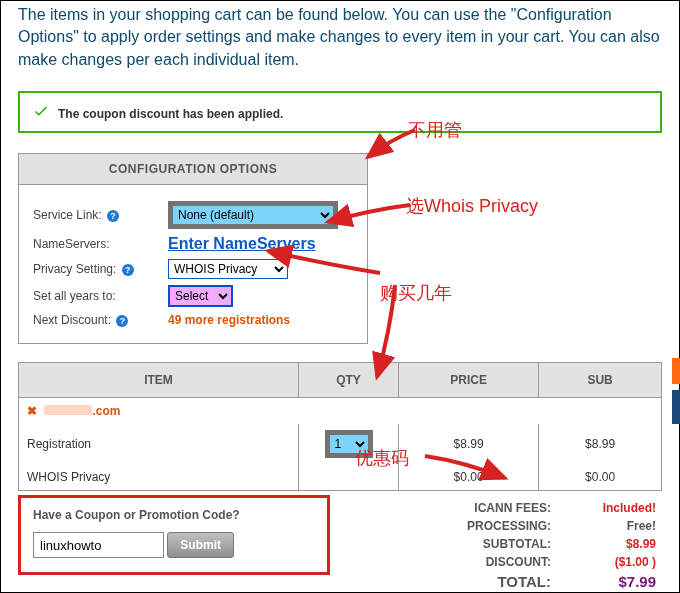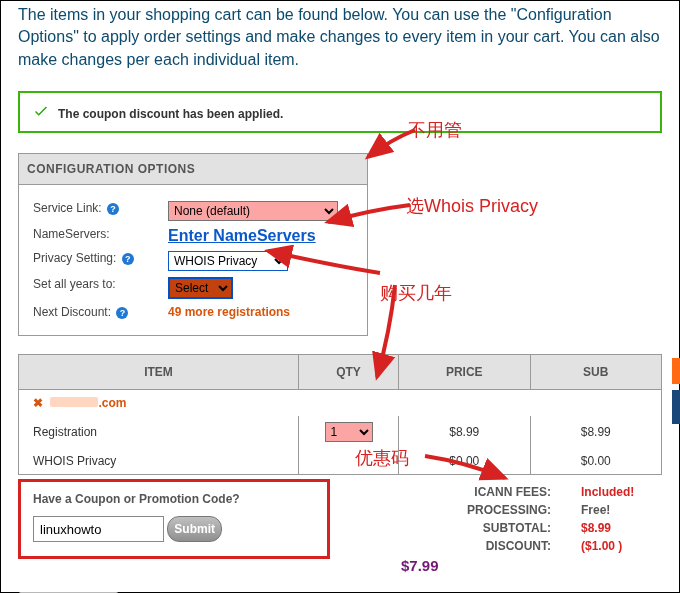--- a/index.html
+++ b/index.html
@@ -3,49 +3,49 @@
 <meta charset="utf-8">
 <style>
   *{box-sizing:border-box;margin:0;padding:0}
   body{font-family:Arial,Helvetica,sans-serif;font-size:12px;background:#fff;color:#333;width:680px;height:593px;overflow:hidden;position:relative}
   .wrap{padding:0 18px 0 18px;position:relative}
   .intro{color:#0c4a6e;font-size:16px;line-height:1.4;padding:4px 0 20px}
   .banner{border:2px solid #3bb40d;padding:10px 12px;display:flex;align-items:flex-end;margin-bottom:20px}
   .check{width:18px;height:18px;margin-right:8px}
   .banner-text{font-weight:bold;color:#333;font-size:12px}
   .config{border:1px solid #999;background:#fff;width:350px;margin-bottom:18px}
-  .config-hdr{background:#e2e2e2;text-align:left;font-weight:bold;color:#555;padding:8px;border-bottom:1px solid #999;font-size:12px;letter-spacing:.5px}
+  .config-hdr{background:#e2e2e2;text-align:center;font-weight:bold;color:#555;padding:8px;border-bottom:1px solid #999;font-size:12px;letter-spacing:.5px}
   .config-body{padding:10px 14px}
-  .row{display:flex;align-items:flex-start;margin:6px 0}
+  .row{display:flex;align-items:center;margin:6px 0}
   .lbl{width:135px;color:#444;font-size:12px}
   .qicon{display:inline-flex;width:12px;height:12px;border-radius:50%;background:#1f78d1;color:#fff;font-size:9px;font-weight:bold;align-items:center;justify-content:center;margin-left:2px;vertical-align:middle}
-  .sel{border:1px solid #737373;font-size:12px;padding:1px;background:#fca5a5}
+  .sel{border:5px solid #737373;font-size:12px;padding:1px;background:#7dd3fc}
   .sel.none{width:170px}
   .sel.yes{width:55px}
   .sel.priv{width:120px;border:1.5px solid #0a58ca;background:#fff}
-  .sel.years{width:65px;border:2px solid #0050c8;background:#c2410c}
+  .sel.years{width:65px;border:2px solid #0050c8;background:#f0abfc}
   .sel.qty{width:48px}
   .link{color:#0a58ca;font-size:16px;font-weight:bold;text-decoration:underline;cursor:pointer}
   .nextdisc{color:#d8550d;font-weight:bold}
   .table{width:100%;border-collapse:collapse;border:1px solid #999}
   .table th{background:#e2e2e2;border:1px solid #999;padding:10px 8px;text-align:center;font-weight:bold;color:#555;font-size:12px}
-  .table td{padding:6px 14px;border-left:1px solid #999;border-right:1px solid #999;font-size:12px}
+  .table td{padding:6px 8px;border-left:1px solid #999;border-right:1px solid #999;font-size:12px}
   .table tr.last td{border-bottom:1px solid #999}
   .dom{color:#d8550d;font-weight:bold;padding:10px 10px 6px}
   .xicon{color:#d8550d;font-weight:bold;margin-right:4px}
   td.ctr{text-align:center}
   .totals{width:100%;margin-top:0}
   .coupon{border:3px solid #d72222;float:left;width:312px;margin-top:4px;padding:10px 12px 14px}
   .coupon-lbl{font-weight:bold;color:#555;font-size:12px;margin-bottom:10px}
   .coupon-input{border:1px solid #888;padding:4px 6px;font-size:13px;width:131px;height:26px}
-  .submit-btn{display:inline-block;background:linear-gradient(#c0c0c0,#8f8f8f);color:#fff;font-weight:bold;border:1px solid #777;border-radius:12px;padding:5px 6px;font-size:12px;margin-left:0;cursor:pointer;vertical-align:top}
+  .submit-btn{display:inline-block;background:linear-gradient(#c0c0c0,#8f8f8f);color:#fff;font-weight:bold;border:1px solid #777;border-radius:3px;padding:5px 12px;font-size:12px;margin-left:0;cursor:pointer;vertical-align:top}
   .sum{float:right;margin-top:6px;padding-right:6px}
   .sum-row{display:flex;font-size:12px;font-weight:bold;color:#555;margin:4px 0}
   .sum-row .k{width:150px;text-align:right;margin-right:30px}
-  .sum-row .v{width:75px;text-align:left}
+  .sum-row .v{width:75px;text-align:right}
   .red{color:#d72222}
   .orange{color:#701a75}
   .big{font-size:15px}
   .clear{clear:both}
   .remove{display:inline-flex;align-items:center;border:1px solid #b8b8b8;background:#e8e8e8;padding:3px 10px 3px 5px;border-radius:3px;font-size:12px;font-weight:bold;color:#555;cursor:pointer;margin-top:14px}
   .xred{display:inline-flex;width:14px;height:14px;border-radius:50%;background:#d72222;color:#fff;font-size:10px;align-items:center;justify-content:center;margin-right:5px;font-weight:bold}
   .annot{position:absolute;color:#d72222;font-family:"Microsoft YaHei",SimSun,Arial;font-size:18px;white-space:nowrap;font-weight:normal}
   .orange-bar{position:absolute;right:0;top:358px;width:8px;height:26px;background:#ff6a13}
   .blue-bar{position:absolute;right:0;top:390px;width:8px;height:34px;background:#1a477a}
   .outer-border{position:absolute;left:0;top:0;right:0;bottom:0;border:1px solid #000;pointer-events:none}
@@ -144,20 +144,21 @@
         </div>
       <div class="sum-row">
           <span class="k">SUBTOTAL:</span>
           <span class="v red">$8.99</span>
         </div>
       <div class="sum-row">
           <span class="k">DISCOUNT:</span>
           <span class="v red">($1.00 )</span>
         </div>
       <div class="sum-row big">
+          <span class="k">TOTAL:</span>
           <span class="v orange">$7.99</span>
         </div>
     </div>
     <div class="clear"></div>
   </div>
 
   <span class="remove">
     <span class="xred">✕</span>
     <span>Remove All</span>
   </span>

